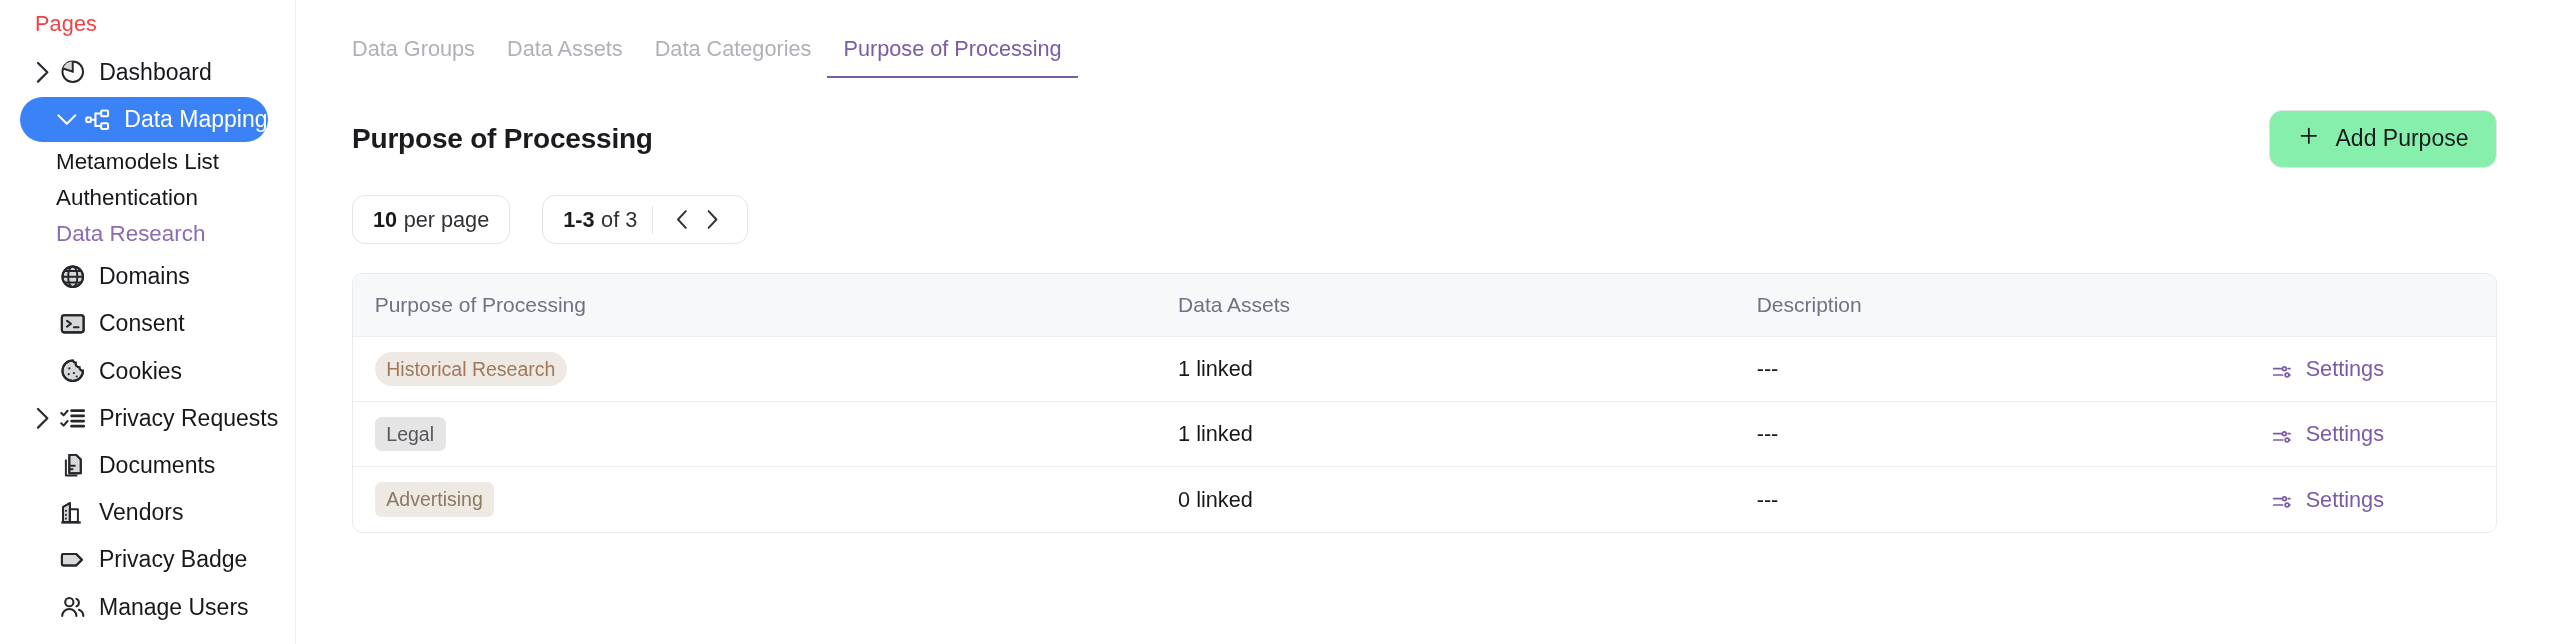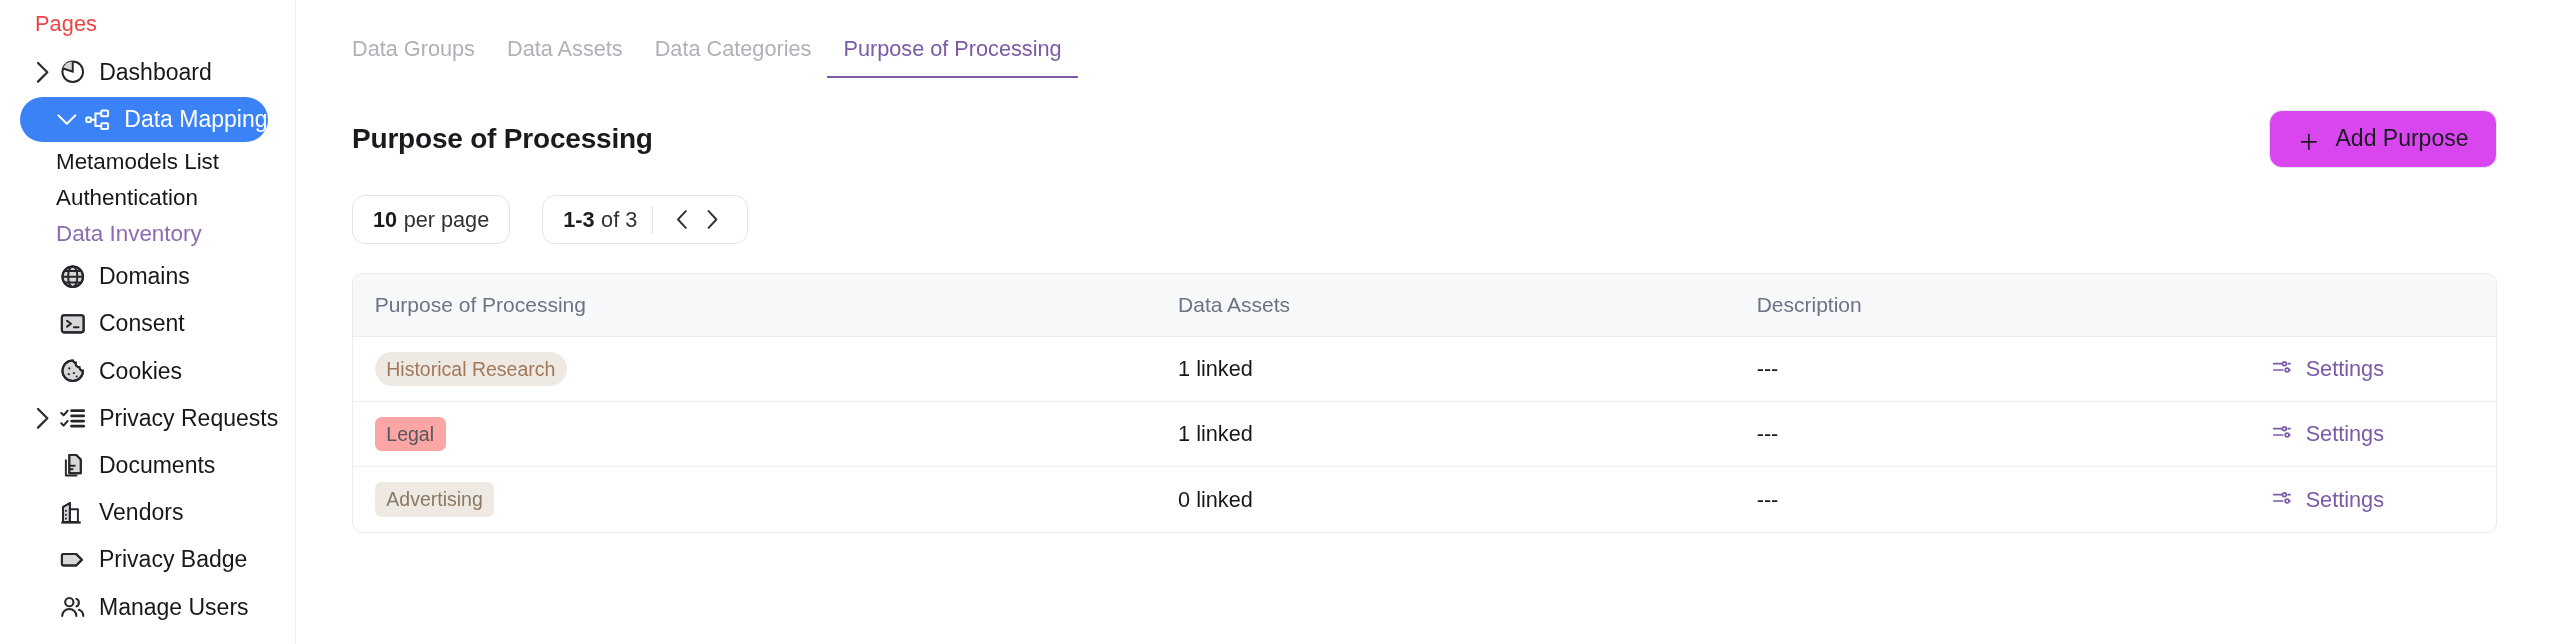--- a/index.html
+++ b/index.html
@@ -133,25 +133,25 @@
     margin: 32px 79px 0 56px;
   }
   .page-title {
     font-size: 28px;
     font-weight: bold;
     color: #1a1b1f;
     letter-spacing: -0.2px;
   }
   .btn-add {
     display: flex;
-    align-items: flex-end;
+    align-items: flex-start;
     gap: 16px;
     border: 1.4px solid #e2e4e8;
     border-radius: 13px;
-    background: #d946ef;
+    background: #86efac;
     padding: 14.4px 27.5px;
     font-size: 23px;
     color: #1a1b1f;
     cursor: pointer;
     font-family: "Liberation Sans", sans-serif;
   }
   .plus-icon { display: block; }
 
   .pager-row {
     display: flex;
@@ -213,21 +213,21 @@
   tbody td { font-size: 21.7px; color: #17181c; vertical-align: middle; }
   .badge {
     display: inline-block;
     border-radius: 6.5px;
     padding: 5px 11.6px;
     font-size: 19.5px;
     line-height: 1.25;
   }
   .settings-cell {
     display: flex;
-    align-items: flex-start;
+    align-items: flex-end;
     justify-content: flex-start;
     gap: 13px;
     color: #7b5aa6;
     font-size: 21.7px;
     cursor: pointer;
   }
   .settings-cell svg { display: block; }
 </style>
 </head>
 <body>
@@ -270,21 +270,21 @@
       <span class="nav-label">Data Mapping</span>
     </div>
 
     <div class="sub-item">
       <span>Metamodels List</span>
     </div>
     <div class="sub-item">
       <span>Authentication</span>
     </div>
     <div class="sub-item current">
-      <span>Data Inventory</span>
+      <span>Data Research</span>
     </div>
 
     <div class="nav-item no-chevron">
       <span class="nav-icon">
         <svg width="27.5" height="27.5" viewBox="0 0 24 24" fill="none" stroke="#26272b" stroke-width="1.7">
             <circle cx="12" cy="12" r="9" fill="#d7d8da"></circle>
             <circle cx="12" cy="12" r="9"></circle>
             <ellipse cx="12" cy="12" rx="4" ry="9"></ellipse>
             <path d="M3 12h18M4.6 7h14.8M4.6 17h14.8"></path>
           </svg>
@@ -463,21 +463,21 @@
                       <line x1="19" y1="8.5" x2="21" y2="8.5"></line>
                       <line x1="20.5" y1="15.5" x2="21" y2="15.5"></line>
                     </svg>
                 </span>
                 <span>Settings</span>
               </span>
             </td>
           </tr>
           <tr>
             <td class="c1">
-              <span class="badge" style="background: #fca5a5; color: rgb(85, 87, 93);">Legal</span>
+              <span class="badge" style="background: #e5e5e5; color: rgb(85, 87, 93);">Legal</span>
             </td>
             <td class="c2">1 linked</td>
             <td class="c3">---</td>
             <td class="c4">
               <span class="settings-cell">
                 <span>
                   <svg width="21.7" height="21.7" viewBox="0 0 24 24" fill="none" stroke="#7b5aa6" stroke-width="1.9" stroke-linecap="round">
                       <line x1="3" y1="8.5" x2="17" y2="8.5"></line>
                       <line x1="3" y1="15.5" x2="13" y2="15.5"></line>
                       <circle cx="14.8" cy="8.5" r="2.1" fill="#ffffff"></circle>

